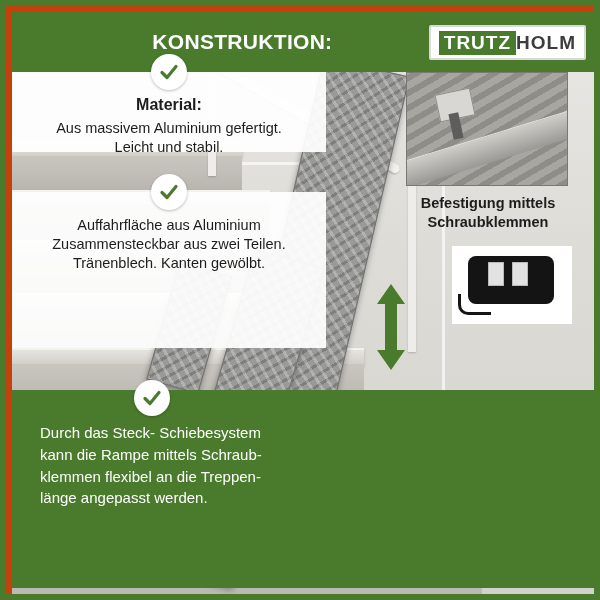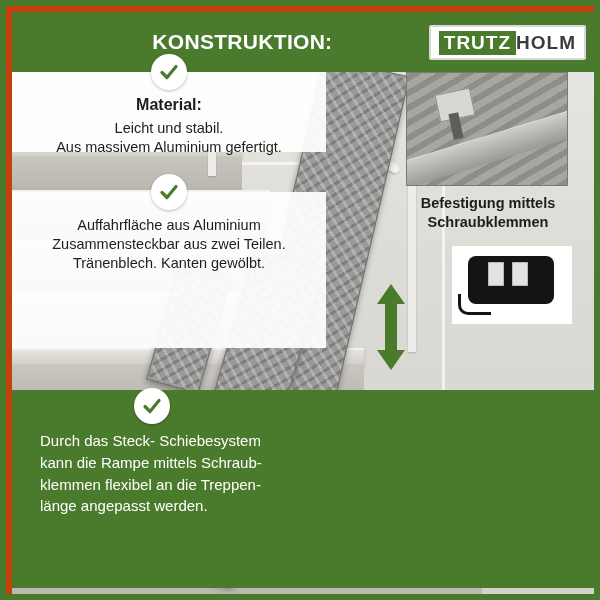--- a/index.html
+++ b/index.html
@@ -168,21 +168,21 @@
     position: absolute;
     left: 6px;
     background: rgba(255,255,255,0.93);
     box-sizing: border-box;
     padding: 24px 14px 14px 14px;
     text-align: center;
   }
   .panel-1 { top: 66px;  width: 314px; height: 80px; }
   .panel-2 { top: 186px; width: 314px; height: 156px; }
   .panel-3 {
-    top: 396px; width: 314px; height: 164px;
+    top: 388px; width: 314px; height: 164px;
     background: transparent;
     text-align: left;
     padding: 28px 22px 10px 28px;
   }
   .check {
     position: absolute;
     top: -18px;
     left: 50%;
     margin-left: -18px;
     width: 36px;
@@ -376,22 +376,22 @@
 
   <div class="footer-band"></div>
 
   <div class="panel panel-1">
     <div class="check">
       <svg width="22" height="22" viewBox="0 0 22 22" aria-hidden="true">
         <path d="M4 11.5 L9 16.5 L18 5.5" stroke="#4a7a2c" stroke-width="3.2" fill="none" stroke-linecap="round" stroke-linejoin="round"></path>
       </svg>
     </div>
     <p class="panel-title">Material:</p>
+    <p class="panel-text">Aus massivem Aluminium gefertigt.</p>
     <p class="panel-text">Leicht und stabil.</p>
-    <p class="panel-text">Aus massivem Aluminium gefertigt.</p>
   </div>
 
   <div class="panel panel-2">
     <div class="check">
       <svg width="22" height="22" viewBox="0 0 22 22" aria-hidden="true">
         <path d="M4 11.5 L9 16.5 L18 5.5" stroke="#4a7a2c" stroke-width="3.2" fill="none" stroke-linecap="round" stroke-linejoin="round"></path>
       </svg>
     </div>
     <p class="panel-text">Auffahrfläche aus Aluminium</p>
     <p class="panel-text">Zusammensteckbar aus zwei Teilen.</p>

